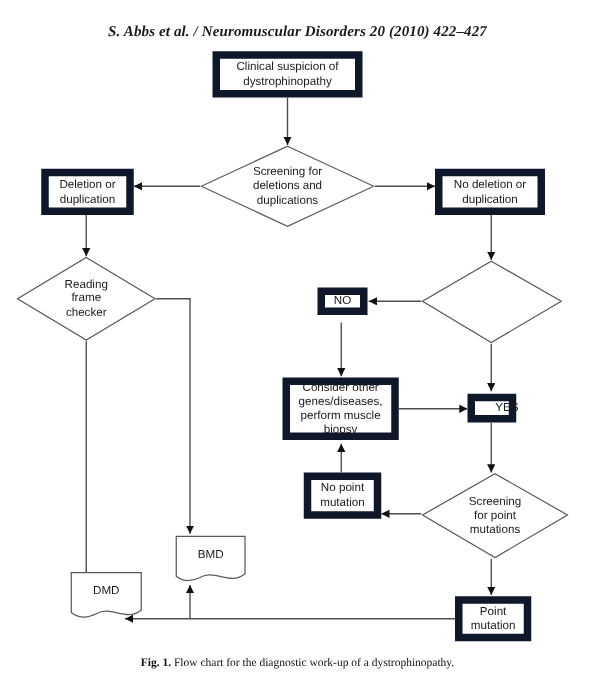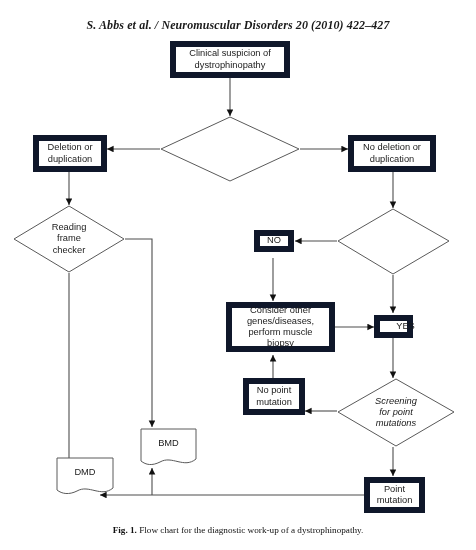--- a/index.html
+++ b/index.html
@@ -117,20 +117,21 @@
   </svg>
 
   <div class="node box" style="left:170px;top:41px;width:120px;height:37px;">
     <span class="lbl">Clinical suspicion of<br>dystrophinopathy</span>
   </div>
 
   <div class="node diamond" style="left:160px;top:116px;width:140px;height:66px;">
     <svg width="140" height="66" viewBox="0 0 140 66">
       <polygon points="70,1 139,33 70,65 1,33" fill="#fff" stroke="#5a5a5a" stroke-width="1"></polygon>
     </svg>
+    <span class="dlabel">Screening for<br>deletions and<br>duplications</span>
   </div>
 
   <div class="node box" style="left:33px;top:135px;width:74px;height:37px;">
     <span class="lbl">Deletion or<br>duplication</span>
   </div>
 
   <div class="node box" style="left:348px;top:135px;width:88px;height:37px;">
     <span class="lbl">No deletion or<br>duplication</span>
   </div>
 
@@ -148,25 +149,25 @@
   </div>
 
   <div class="node box" style="left:254px;top:230px;width:40px;height:22px;">
     <span class="lbl">NO</span>
   </div>
 
   <div class="node box" style="left:374px;top:315px;width:39px;height:23px;padding-left:24px;">
     <span class="lbl">YES</span>
   </div>
 
-  <div class="node box" style="left:226px;top:302px;width:109px;height:50px;">
+  <div class="node box" style="left:226px;top:302px;width:93px;height:50px;">
     <span class="lbl">Consider other<br>genes/diseases,<br>perform muscle<br>biopsy</span>
   </div>
 
-  <div class="node diamond" style="left:337px;top:378px;width:118px;height:69px;font-style:italic;">
+  <div class="node diamond" style="left:337px;top:378px;width:118px;height:69px;">
     <svg width="118" height="69" viewBox="0 0 118 69">
       <polygon points="59,1 117,34 59,68 1,34" fill="#fff" stroke="#5a5a5a" stroke-width="1"></polygon>
     </svg>
     <span class="dlabel">Screening<br>for point<br>mutations</span>
   </div>
 
   <div class="node box" style="left:243px;top:378px;width:62px;height:37px;">
     <span class="lbl">No point<br>mutation</span>
   </div>
 

